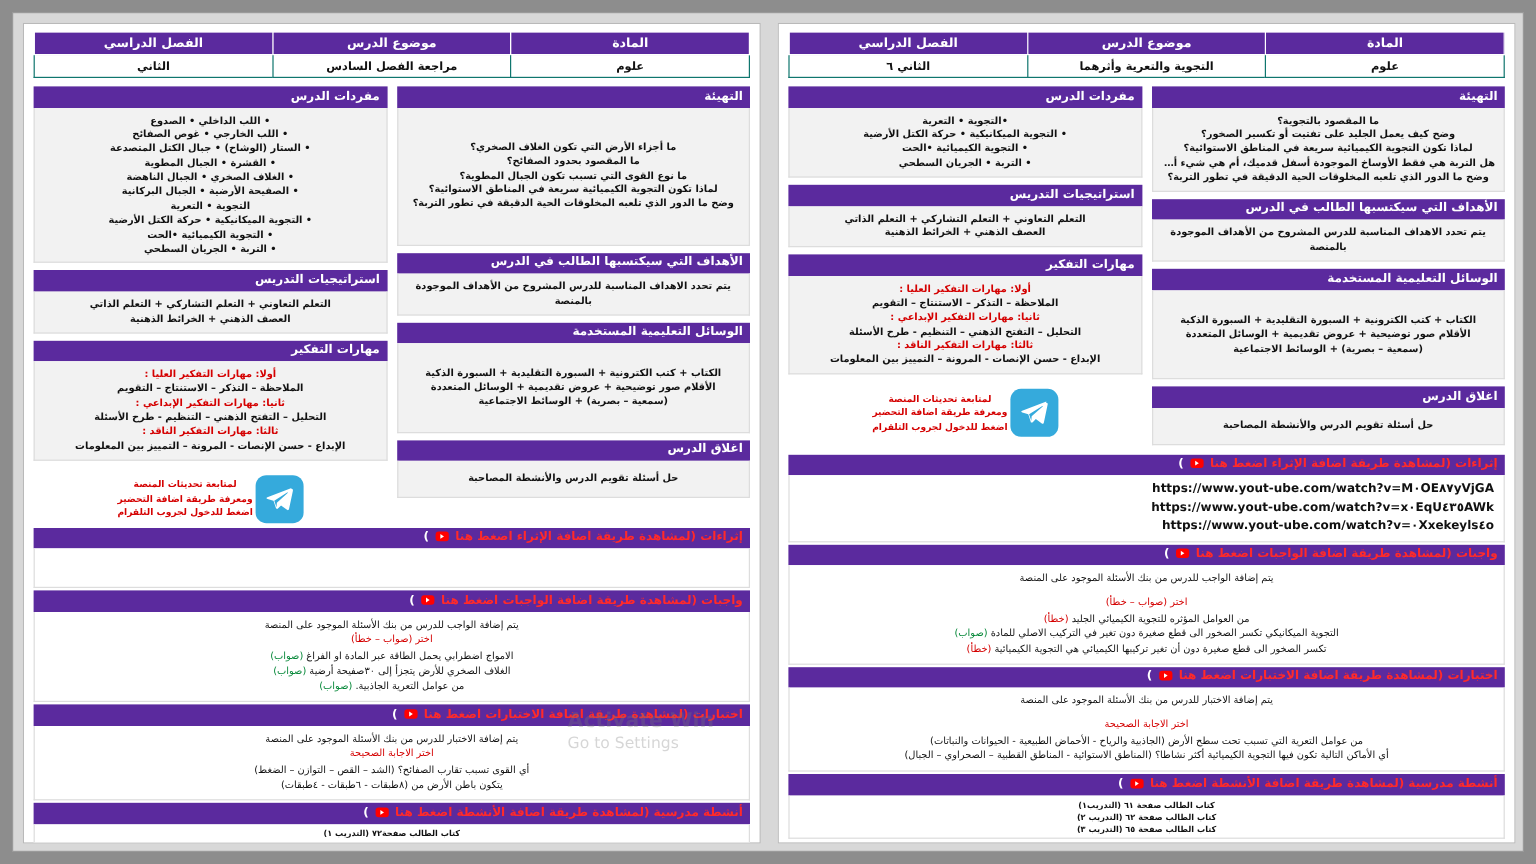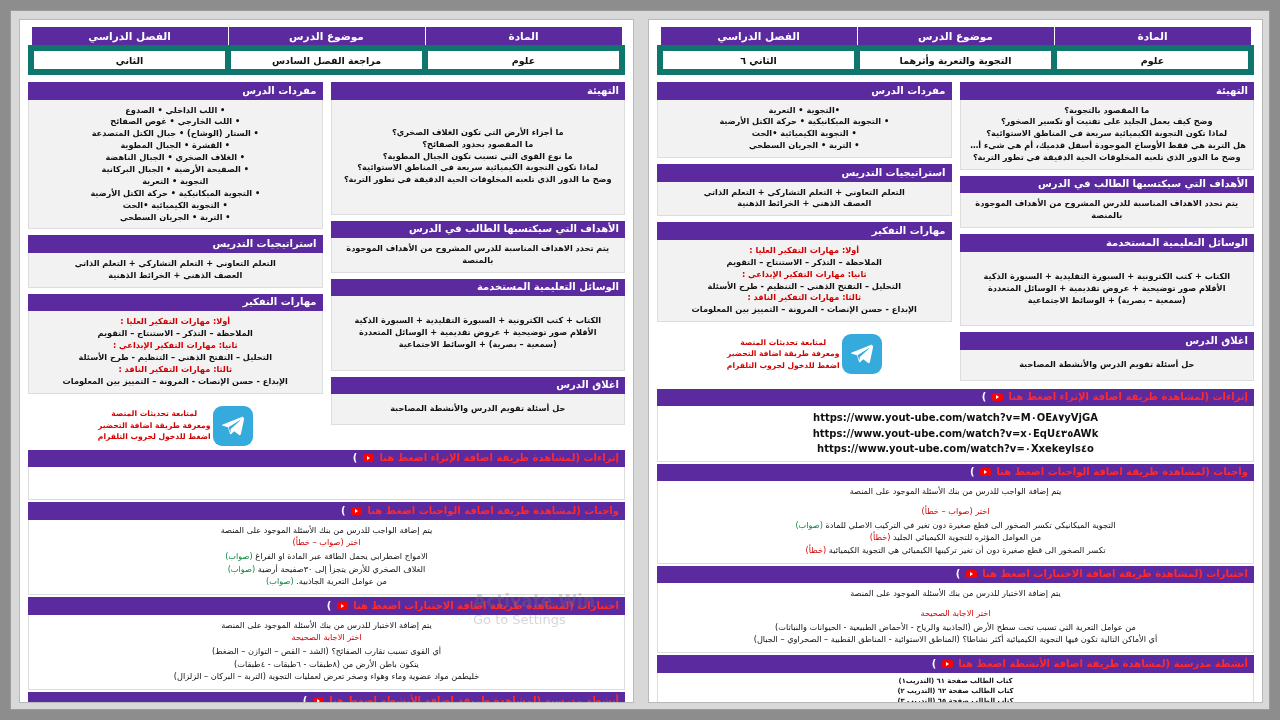--- a/index.html
+++ b/index.html
@@ -47,21 +47,21 @@
     font-size:10.5px;font-weight:bold;
     padding:3px 2px;
     border:1px solid #ffffff;
     text-align:center;
     letter-spacing:0px;
   }
   .meta-table td{
     background:#ffffff;color:#111111;
     font-size:9.5px;font-weight:bold;
     padding:3.5px 2px;
-    border:6px solid #0f766e;
+    border:1px solid #0f766e;
     text-align:center;
   }
 
   
   .cols{display:flex;gap:8px;align-items:flex-start;}
   .col{flex:1 1 0;min-width:0;}
 
   .block{margin-bottom:6px;}
   .bar{
     background:#5b2a9e;color:#ffffff;
@@ -86,21 +86,21 @@
   }
   .body{
     background:#f2f2f2;
     border:1px solid #dddddd;
     border-top:none;
     padding:5px 7px;
     font-size:8.2px;color:#111111;font-weight:bold;
     line-height:1.45;
     text-align:center;
   }
-  .body.white{background:#ffffff;text-align:center;}
+  .body.white{background:#ffffff;}
   .body.tall{min-height:46px;}
   .lines{margin:0;padding:0;list-style:none;}
   .lines li{white-space:nowrap;overflow:hidden;text-overflow:ellipsis;}
   .red{color:#d40000;}
   .green{color:#0a8a3c;}
 
   .hdr-red{color:#d40000;font-weight:bold;}
 
   
   .promo{
@@ -296,22 +296,22 @@
 
         <div class="full">
           <div class="bar">
             <span class="lnk">واجبات (لمشاهدة طريقة اضافة الواجبات اضغط هنا</span>
             <span class="yt"></span>
             <span>)</span>
           </div>
           <div class="body white qa">
             <div class="intro">يتم إضافة الواجب للدرس من بنك الأسئلة الموجود على المنصة</div>
             <div class="qhead">اختر (صواب – خطأ)</div>
+            <div class="q">من العوامل المؤثره للتجوية الكيميائي الجليد <span class="red">(خطأ)</span></div>
             <div class="q">التجوية الميكانيكي تكسر الصخور الى قطع صغيرة دون تغير في التركيب الاصلي للمادة <span class="green">(صواب)</span></div>
-            <div class="q">من العوامل المؤثره للتجوية الكيميائي الجليد <span class="red">(خطأ)</span></div>
             <div class="q">تكسر الصخور الى قطع صغيرة دون أن تغير تركيبها الكيميائي هي التجوية الكيميائية <span class="red">(خطأ)</span></div>
           </div>
         </div>
 
         <div class="full">
           <div class="bar">
             <span class="lnk">اختبارات (لمشاهدة طريقة اضافة الاختبارات اضغط هنا</span>
             <span class="yt"></span>
             <span>)</span>
           </div>
@@ -487,21 +487,20 @@
           <div class="bar">
             <span class="lnk">اختبارات (لمشاهدة طريقة اضافة الاختبارات اضغط هنا</span>
             <span class="yt"></span>
             <span>)</span>
           </div>
           <div class="body white qa">
             <div>يتم إضافة الاختبار للدرس من بنك الأسئلة الموجود على المنصة</div>
             <div class="qhead">اختر الاجابة الصحيحة</div>
             <div class="q">أي القوى تسبب تقارب الصفائح؟ (الشد – القص – التوازن – الضغط)</div>
             <div class="q">يتكون باطن الأرض من (٨طبقات - ٦طبقات - ٤طبقات)</div>
-            <div class="q">خليطمن مواد عضوية وماء وهواء وصخر تعرض لعمليات التجوية (التربة – البركان – الزلزال)</div>
           </div>
         </div>
 
         <div class="full">
           <div class="bar">
             <span class="lnk">أنشطة مدرسية (لمشاهدة طريقة اضافة الأنشطة اضغط هنا</span>
             <span class="yt"></span>
             <span>)</span>
           </div>
           <div class="body white acts">

